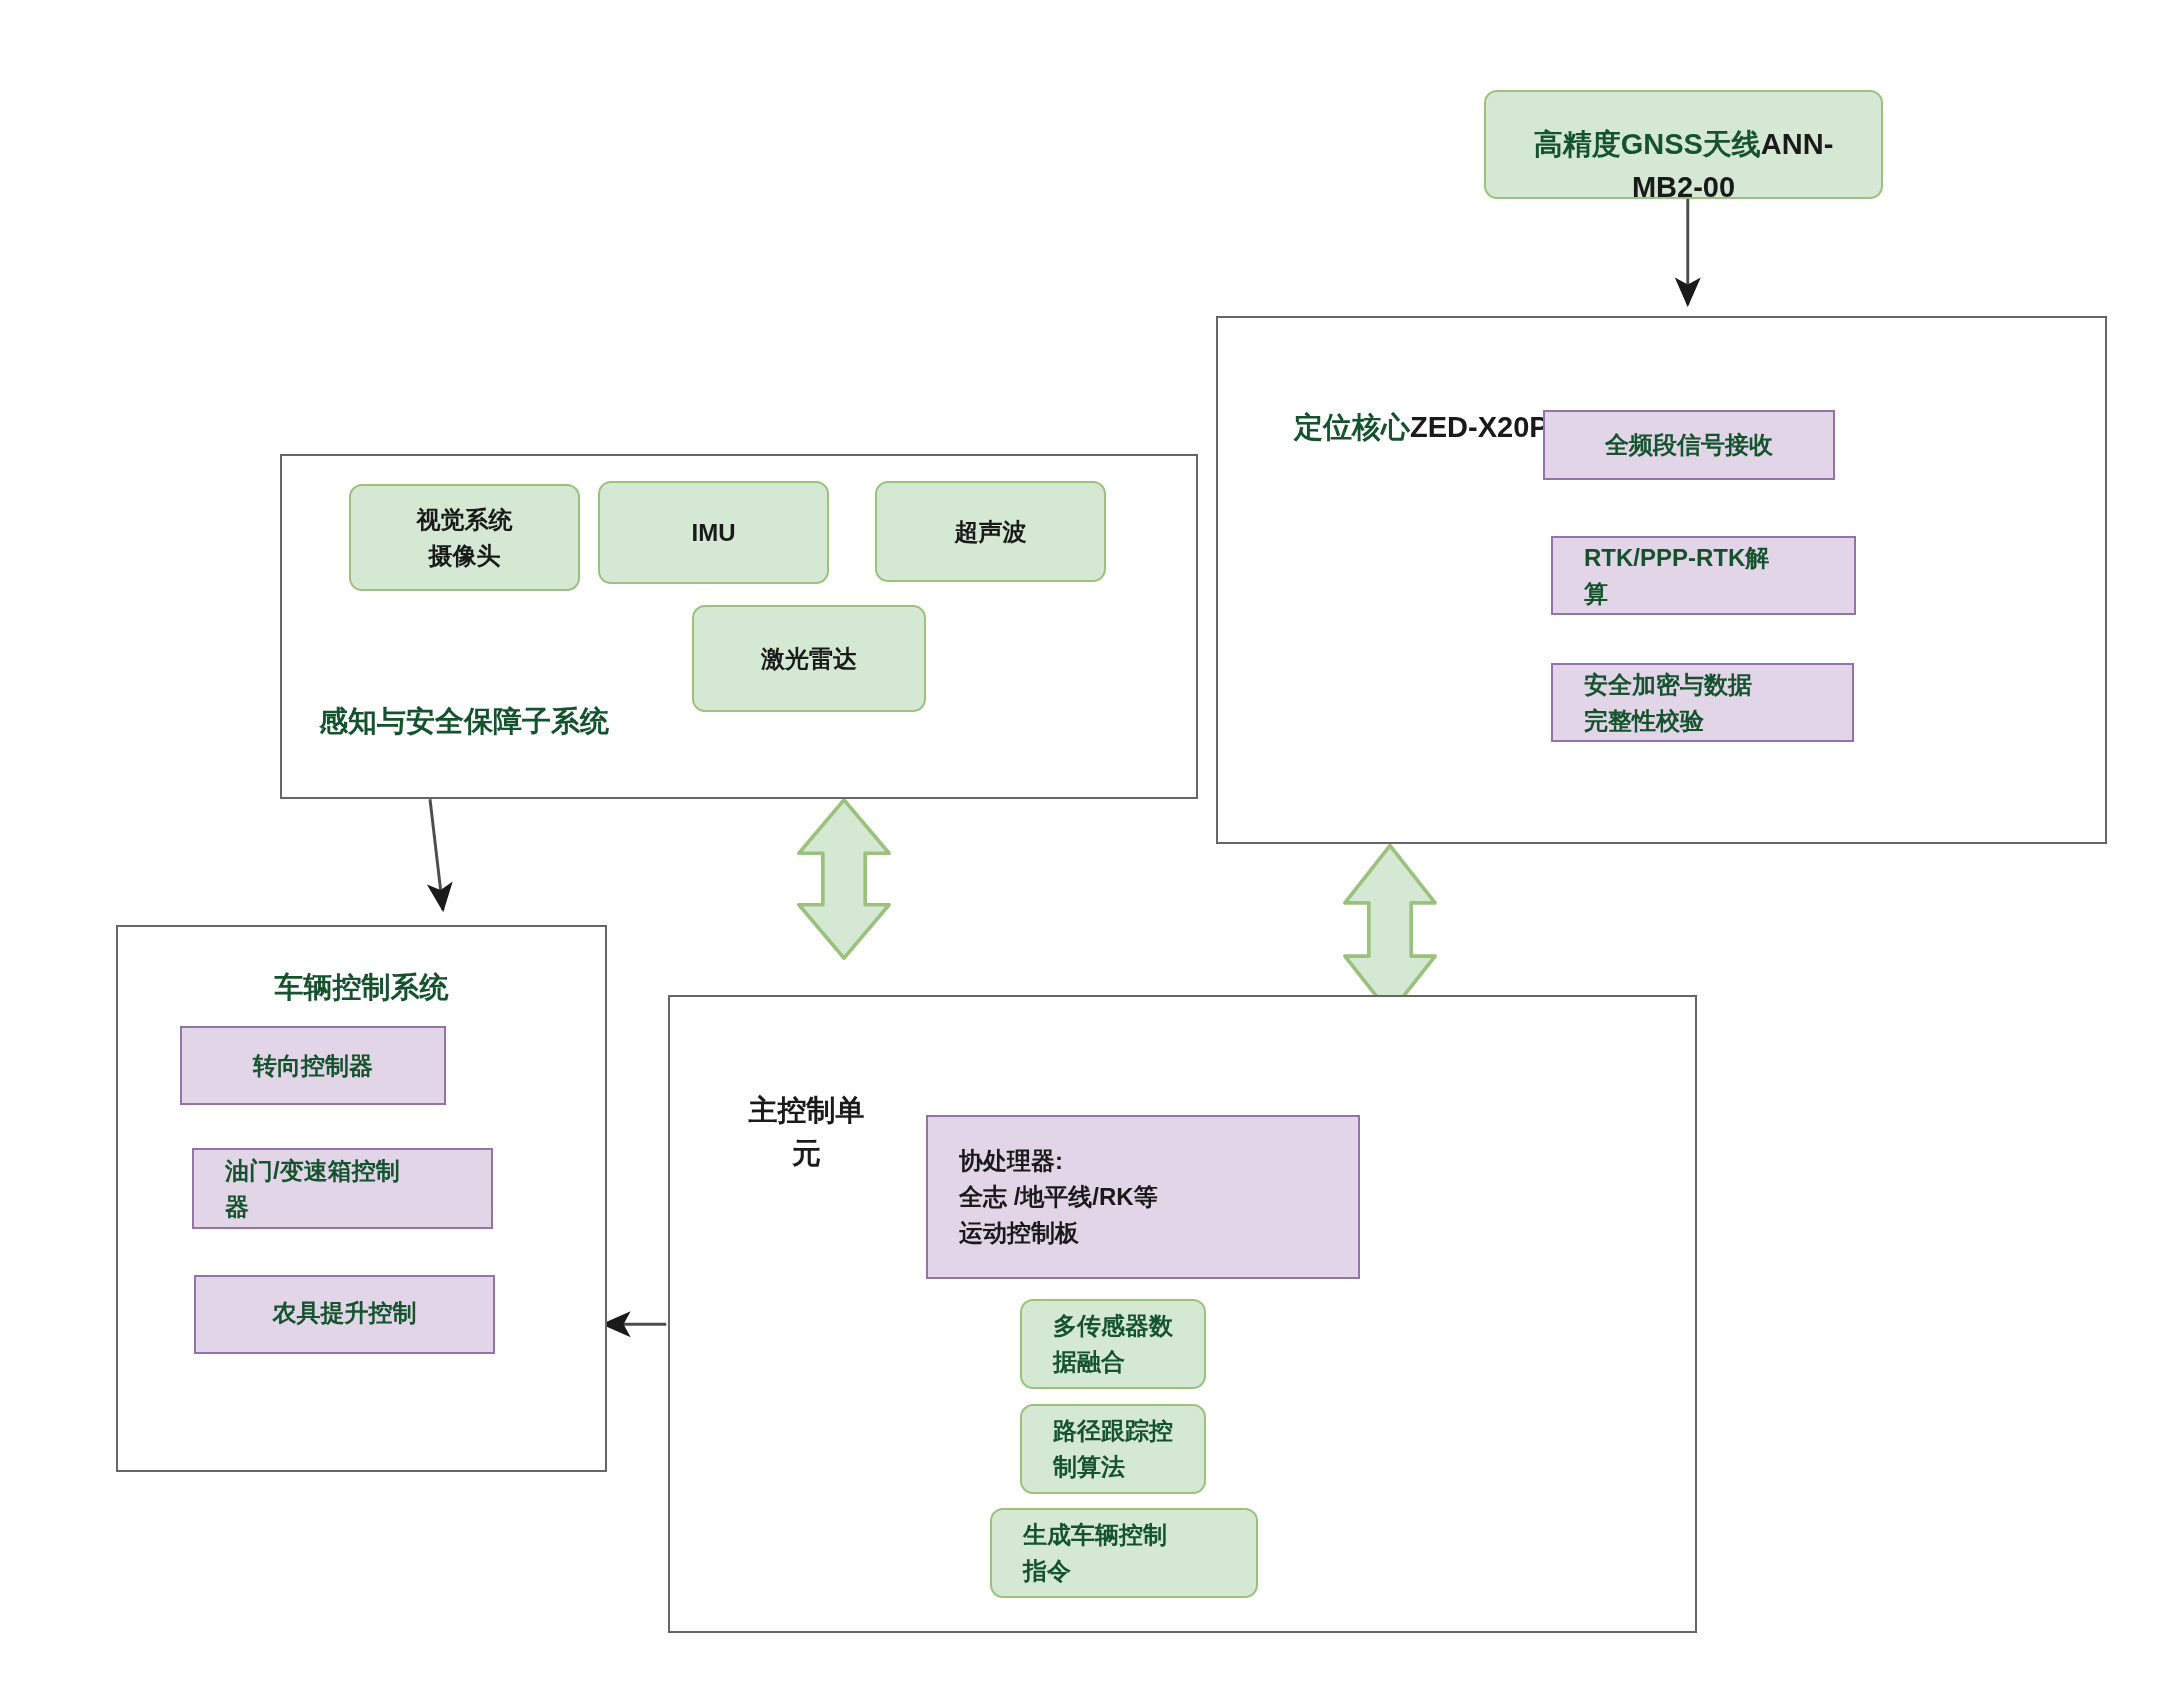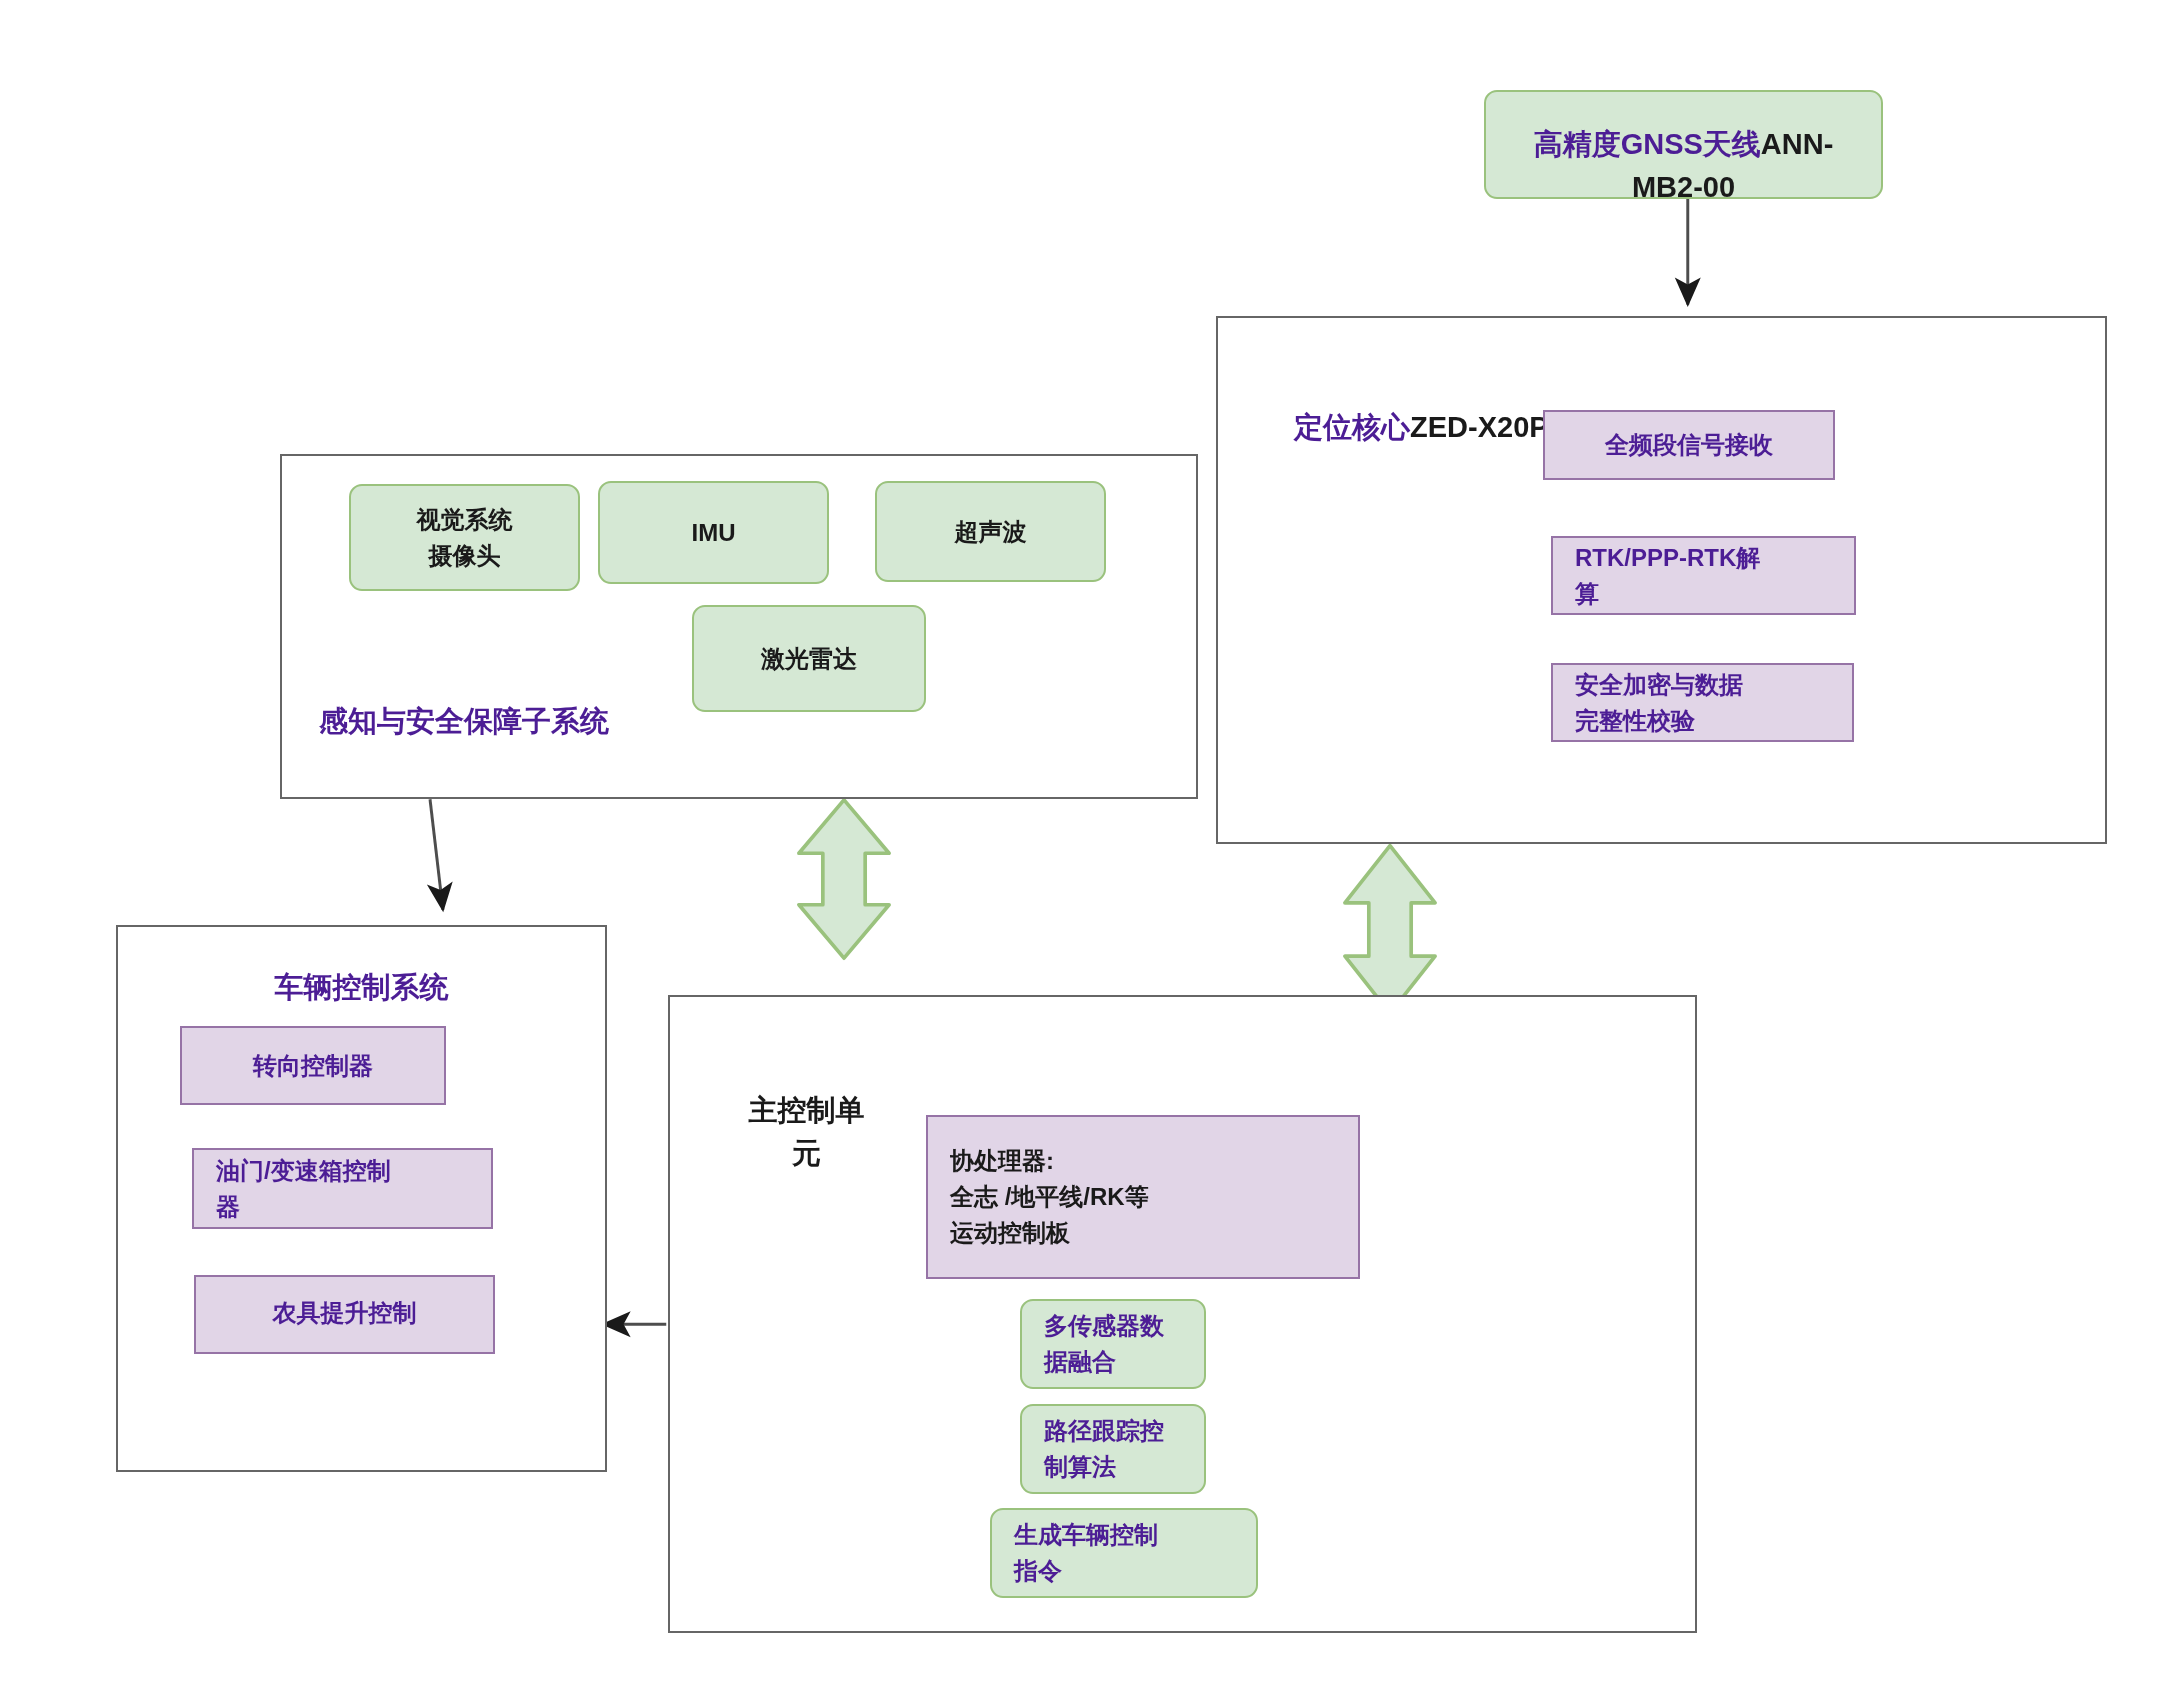--- a/index.html
+++ b/index.html
@@ -43,21 +43,21 @@
     border-radius: 13px;
   }
 
   
   .purple-rect {
     background: #e1d5e7;
     border: 2.8px solid #9673a6;
   }
 
   
-  .t-green { color: #4c1d95; }
+  .t-green { color: #14532d; }
   .t-dark  { color: #1a1a1a; }
 
   .lbl {
     position: absolute;
     white-space: pre-line;
     line-height: 1.48;
   }
   .lbl.center {
     text-align: center;
   }
@@ -70,21 +70,21 @@
   .bold { font-weight: bold; }
 
   
   .node .txt {
     white-space: pre-line;
     line-height: 1.5;
     padding: 0 14.8px;
     box-sizing: border-box;
     width: 100%;
   }
-  .node .txt.left-al { text-align: left; padding-left: 22px; }
+  .node .txt.left-al { text-align: left; padding-left: 31px; }
 
   svg.arrows {
     position: absolute;
     left: 0; top: 0;
     width: 2175px;
     height: 1699px;
     pointer-events: none;
   }
   .blockarrow {
     position: absolute;

